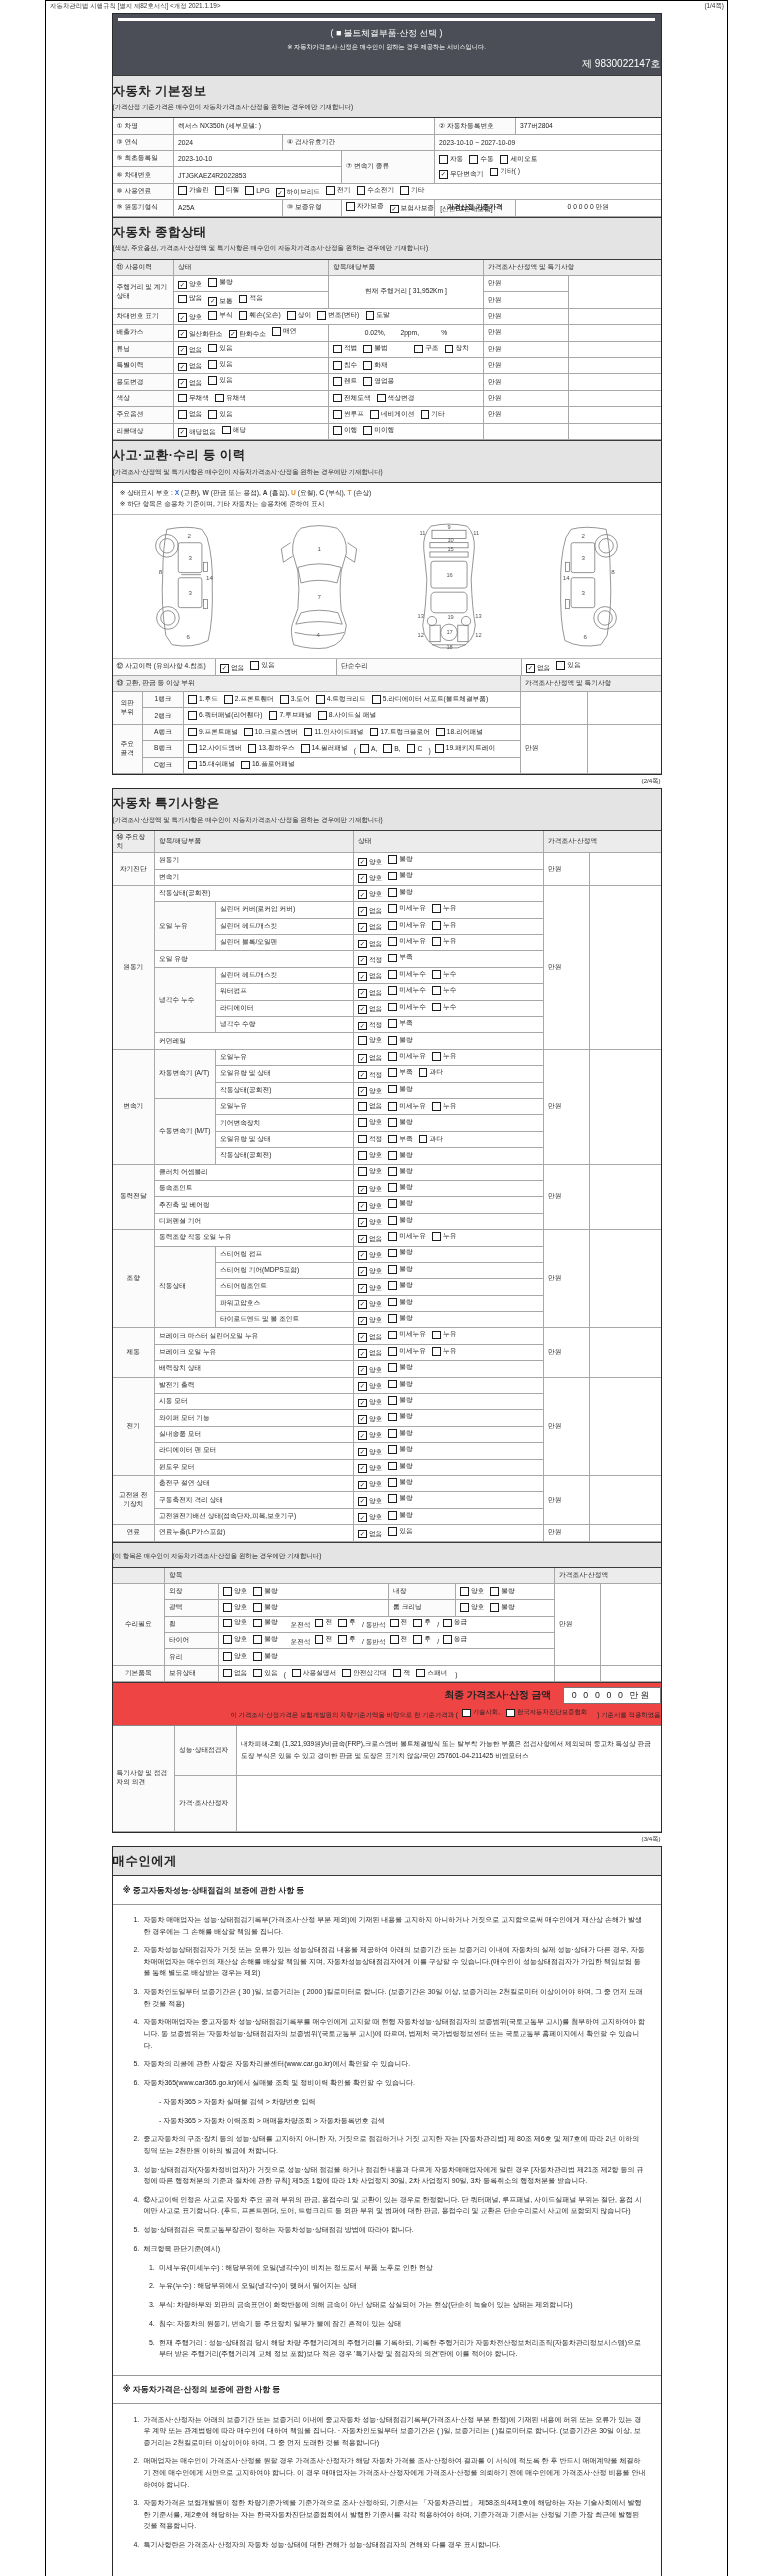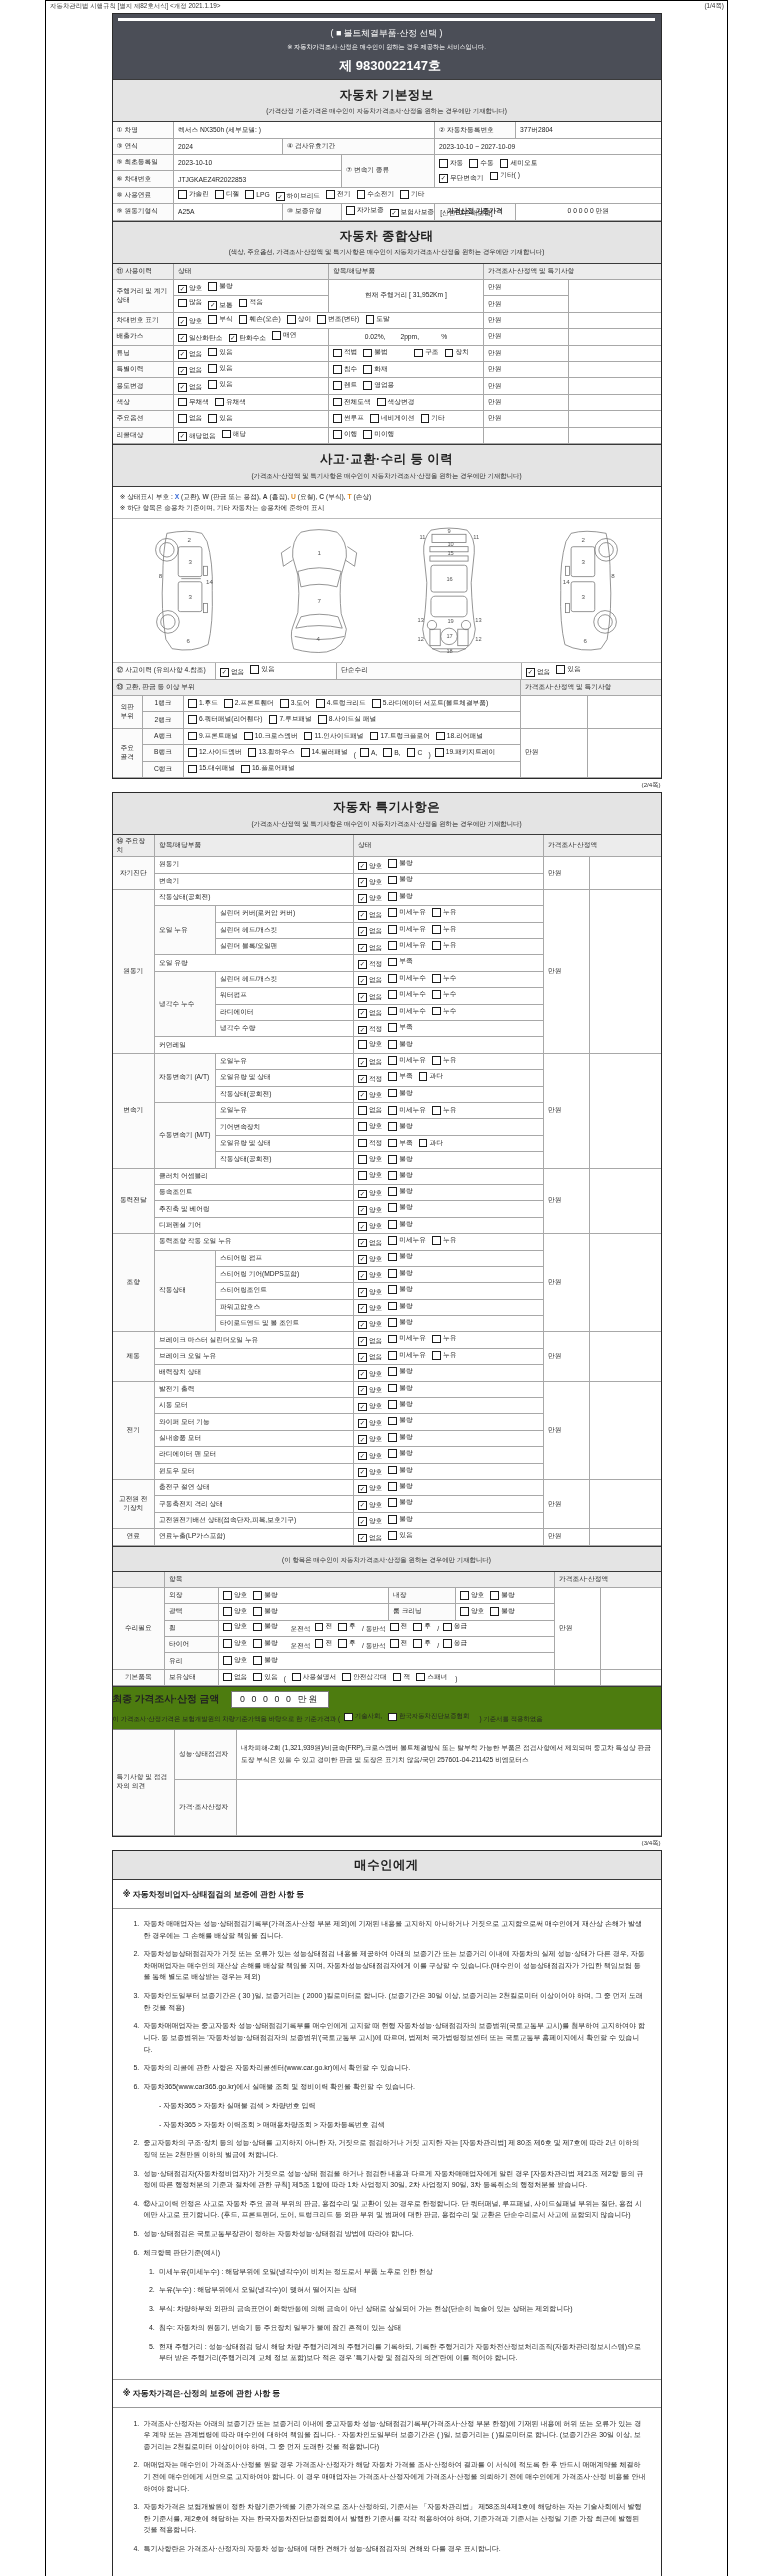--- a/index.html
+++ b/index.html
@@ -9,23 +9,23 @@
   .topline{display:flex;justify-content:space-between;font-size:6.4px;color:#333;padding:1px 3.1px 0 4.1px;}
   .content{width:550px;margin:2.1px auto 0 auto;}
   .block{border:1px solid #2b2b2b;background:#fff;}
   .pgmark{text-align:right;font-size:6.2px;color:#333;padding:2.1px 1px;}
   
   .darkhead{background:#4b4e57;color:#fff;text-align:center;padding:3.1px 0 0 0;}
   .whiteline{height:2.6px;background:#fff;margin:1px 5.2px 7.2px 5.2px;}
   .dtitle{font-size:16px;font-weight:bold;letter-spacing:1px;}
   .dsub{font-size:8.8px;margin-top:5.2px;}
   .dnote{font-size:6.2px;margin-top:3.1px;}
-  .docno{text-align:center;font-size:13px;font-weight:bold;padding:5.2px 0 4.1px 7.2px;}
+  .docno{text-align:right;font-size:10px;font-weight:normal;padding:5.2px 0 4.1px 7.2px;}
   
-  .band{background:#e4e4e4;text-align:center;border-top:1px solid #3a3a3a;border-bottom:1px solid #3a3a3a;padding:6.2px 0 5.2px 0;}
+  .band{background:#e4e4e4;border-top:1px solid #3a3a3a;border-bottom:1px solid #3a3a3a;padding:6.2px 0 5.2px 0;}
   .band:first-child{border-top:none;}
   .band-t{font-size:12.4px;font-weight:bold;letter-spacing:0.5px;}
   .band-s{font-size:6.4px;margin-top:3.6px;color:#222;}
   
   table.t{width:100%;border-collapse:collapse;table-layout:fixed;}
   .t td,.t th{border:0.5px solid #a8a8a8;padding:1.5px 4.1px;font-size:6.7px;height:12.4px;vertical-align:middle;background:#fff;font-weight:normal;text-align:left;}
   .t .lab{background:#fbfbfb;}
   .t .hd{background:#ececec;}
   .t .ctr{text-align:center;}
   .t tr:first-child td,.t tr:first-child th{border-top:none;}
@@ -38,21 +38,21 @@
   .tok{margin-right:4.1px;white-space:nowrap;}
   .price{ text-align:center;}
   .pre{white-space:pre;}
   
   .accnotes{padding:4.1px 7.2px;border-bottom:0.5px solid #bbb;font-size:6.7px;line-height:1.7;}
   .code-x{color:#3b6bd6;font-weight:bold;} .code-w{color:#555;font-weight:bold;} .code-a{color:#444;font-weight:bold;}
   .code-u{color:#e08a1e;font-weight:bold;} .code-c{color:#444;font-weight:bold;} .code-t{color:#e08a1e;font-weight:bold;}
   .diagrams{display:flex;justify-content:space-around;align-items:center;padding:7.2px 5.2px;border-bottom:0.5px solid #bbb;background:#fff;}
   .diagrams svg{display:block;}
   
-  .finalband{background:#4d7c0f;border-top:1px solid #3a3a3a;border-bottom:0.5px solid #888;padding:4.1px 0 4.6px 0;text-align:left;}
+  .finalband{background:#ef4444;border-top:1px solid #3a3a3a;border-bottom:0.5px solid #888;padding:4.1px 0 4.6px 0;text-align:right;}
   .fp-line{font-size:9.8px;font-weight:bold;}
   .fp-amt{display:inline-block;border:0.5px solid #777;background:#fff;padding:1.5px 8.2px;margin-left:9.3px;font-size:8.8px;font-weight:normal;letter-spacing:2.1px;}
   .fp-note{font-size:6.4px;margin-top:4.1px;font-weight:normal;}
   .fp-note .bx{vertical-align:-1px;}
   
   .nhead{font-size:8px;font-weight:bold;padding:8.2px 10.3px;border-bottom:0.5px solid #999;}
   .nlist{padding:9.3px 13.4px 8.2px 13.4px;font-size:7px;border-bottom:0.5px solid #999;}
   .note-item{display:flex;margin:0 0 7.2px 0;line-height:1.65;}
   .note-item .nn{width:13.4px;flex:0 0 13.4px;text-align:right;margin-right:4.1px;}
   .note-item .nt{flex:1;}
@@ -1330,21 +1330,21 @@
       </tbody>
         </table>
     </section>
 
     <div class="pgmark">(3/4쪽)</div>
 
     <section class="block">
       <div class="band">
         <div class="band-t">매수인에게</div>
       </div>
-      <div class="nhead">※ 자동차정비업자·상태점검의 보증에 관한 사항 등</div>
+      <div class="nhead">※ 중고자동차성능·상태점검의 보증에 관한 사항 등</div>
       <div class="nlist">
           <div class="note-item">
             <span class="nn">1.</span>
             <span class="nt">자동차 매매업자는 성능·상태점검기록부(가격조사·산정 부분 제외)에 기재된 내용을 고지하지 아니하거나 거짓으로 고지함으로써 매수인에게 재산상 손해가 발생한 경우에는 그 손해를 배상할 책임을 집니다.</span>
           </div>
           <div class="note-item">
             <span class="nn">2.</span>
             <span class="nt">자동차성능상태점검자가 거짓 또는 오류가 있는 성능상태점검 내용을 제공하여 아래의 보증기간 또는 보증거리 이내에 자동차의 실제 성능·상태가 다른 경우, 자동차매매업자는 매수인의 재산상 손해를 배상할 책임을 지며, 자동차성능상태점검자에게 이를 구상할 수 있습니다.(매수인이 성능상태점검자가 가입한 책임보험 등을 통해 별도로 배상받는 경우는 제외)</span>
           </div>
           <div class="note-item">

